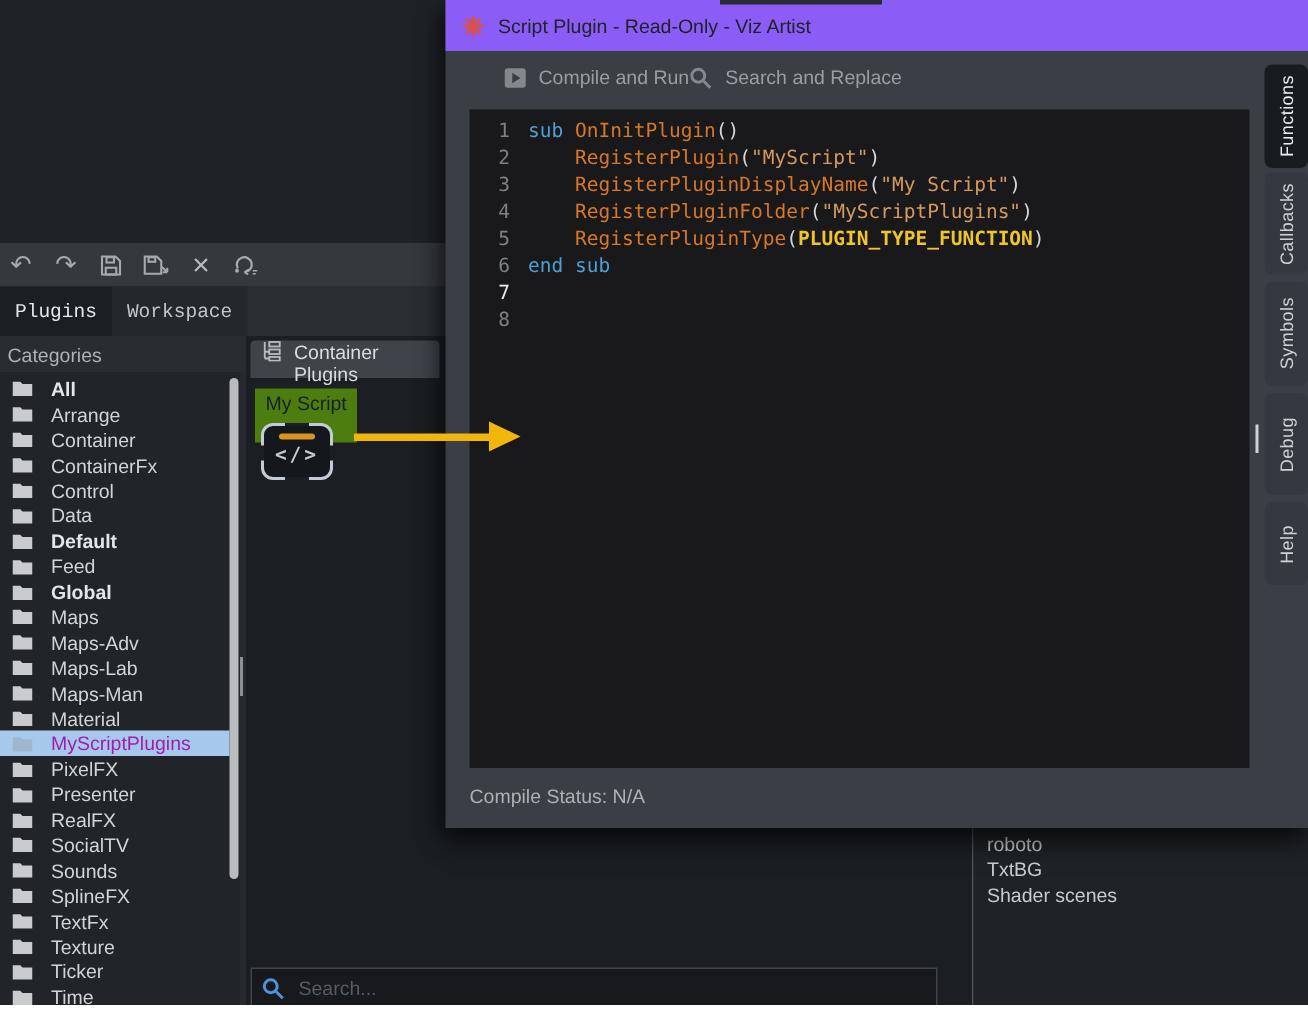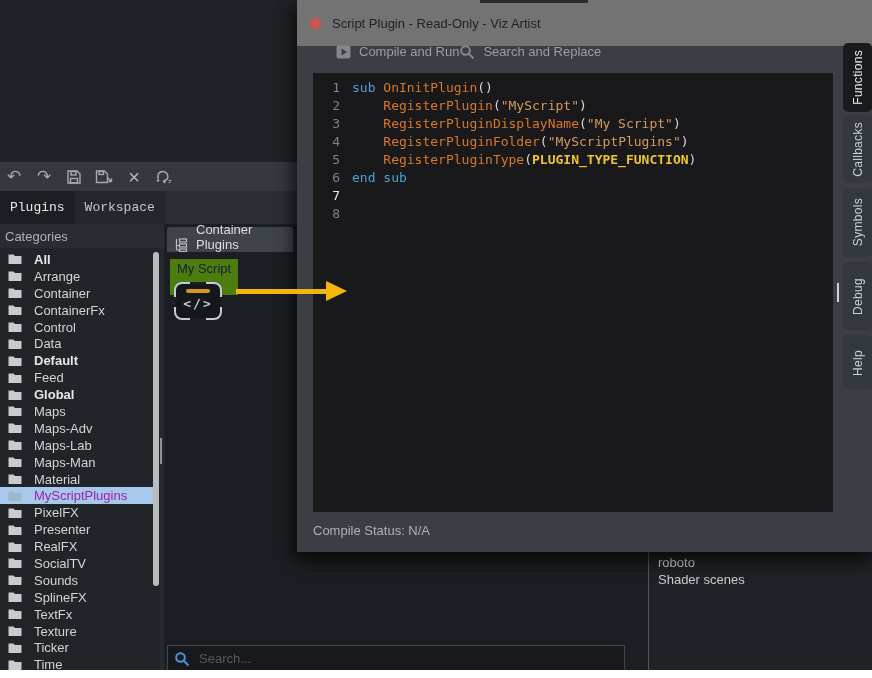--- a/index.html
+++ b/index.html
@@ -25,21 +25,21 @@
   .cat-row .f-ic{display:flex;margin-right:12px;color:#C9CBCE;}
   .cat-row.bold{font-weight:bold;color:#E4E6E8;}
   .cat-row.selected{background:var(--selection-blue,#A6C9EB);color:#a21caf;}
   .cat-row.selected .f-ic{color:#9FB6CC;}
   #cat-scrollbar{left:153px;top:252px;width:6px;height:334px;background:#B9BBBD;border-radius:3px;}
   #panel-scrollbar{left:160px;top:438px;width:2px;height:26px;background:#8E9296;}
 
   
   #plugins-panel{left:164px;top:224px;width:484px;height:446px;background:#1B1F23;}
   #container-plugins-tab{left:167px;top:227px;width:126px;height:25px;background:#3F444B;
-      border-radius:3px 3px 0 0;display:flex;align-items:flex-end;gap:8px;padding-left:8px;box-sizing:border-box;color:#DADCDE;}
+      border-radius:3px 3px 0 0;display:flex;align-items:flex-start;gap:8px;padding-left:8px;box-sizing:border-box;color:#DADCDE;}
   #my-script-item{left:170px;top:259px;}
   #my-script-label{position:absolute;left:0;top:0;height:36px;line-height:20px;padding:0 7px;
       background:#4d7c0f;color:#16202E;white-space:nowrap;}
   #plugin-icon{position:absolute;left:4px;top:23px;width:48px;height:38px;background:#14171B;
       border:2px solid #C3CBD6;border-radius:8px;box-sizing:border-box;}
   .icon-gap{position:absolute;background:#1B1F23;}
   #plugin-icon .bar{position:absolute;left:10px;top:5px;width:24px;height:4px;background:#D7941F;border-radius:2px;}
   #plugin-icon .code-glyph{position:absolute;left:0;right:0;top:12px;text-align:center;
       font-family:"DejaVu Sans Mono",monospace;font-size:13px;font-weight:bold;color:#C3CBD6;letter-spacing:2px;}
   #arrow-shaft{left:236px;top:289px;width:92px;height:5px;background:var(--arrow-gold,#F2B60B);z-index:30;}
@@ -53,21 +53,21 @@
   #plugin-search input::placeholder{color:#565C63;}
 
   
   #right-sep{left:648px;top:552px;width:1px;height:118px;background:#53575D;}
   #right-list-panel{left:649px;top:552px;width:223px;height:118px;background:#1F2226;padding:2px 0 0 9px;box-sizing:border-box;}
   .rl-row{height:17px;line-height:17px;color:#C9CCCF;}
 
   
   #script-window{left:297px;top:0;width:575px;height:552px;background:#3B3F45;z-index:10;
       box-shadow:0 8px 16px rgba(0,0,0,.55), -6px 6px 14px rgba(0,0,0,.35);}
-  #sw-titlebar{position:absolute;left:0;top:0;width:575px;height:46px;background:#737373;
+  #sw-titlebar{position:absolute;left:0;top:0;width:575px;height:34px;background:#8b5cf6;
       display:flex;align-items:center;gap:9px;padding-left:11px;box-sizing:border-box;color:#202326;}
   #sw-title-notch{position:absolute;left:183px;top:0;width:108px;height:3px;background:#282B30;}
   #sw-toolbar{position:absolute;left:0;top:30px;width:575px;height:43px;display:flex;align-items:center;
       padding-left:39px;box-sizing:border-box;color:#9A9EA2;}
   .sw-tool{display:flex;align-items:center;gap:8px;}
   #sw-editor{position:absolute;left:16px;top:73px;width:520px;height:439px;background:#19191B;
       font-family:"DejaVu Sans Mono",monospace;font-size:13px;line-height:18px;padding-top:6px;box-sizing:border-box;overflow:hidden;}
   .code-row{display:flex;height:18px;white-space:pre;}
   .gutter{width:27px;text-align:right;color:#7C8187;flex:none;}
   .gutter.current{color:#E8EAEC;}
@@ -375,20 +375,21 @@
         <circle cx="6.5" cy="6.5" r="4.3"></circle>
           <path d="M10 10 L14.5 14.5"></path>
       </svg>
     </span>
     <input type="text" placeholder="Search..." style="">
   </div>
 
   <div class="abs" id="right-sep"></div>
   <div class="abs" id="right-list-panel">
       <div class="rl-row">roboto</div>
+      <div class="rl-row">TxtBG</div>
       <div class="rl-row">Shader scenes</div>
     </div>
 
   <div class="abs" id="script-window">
     <div id="sw-titlebar">
       <span style="display:flex;">
         <svg width="15" height="15" viewBox="0 0 15 15" stroke="#DA5147" stroke-width="2.1" stroke-linecap="round">
           <path d="M7.5 1.5 V13.5 M1.5 7.5 H13.5 M3.3 3.3 L11.7 11.7 M11.7 3.3 L3.3 11.7"></path>
         </svg>
       </span>

